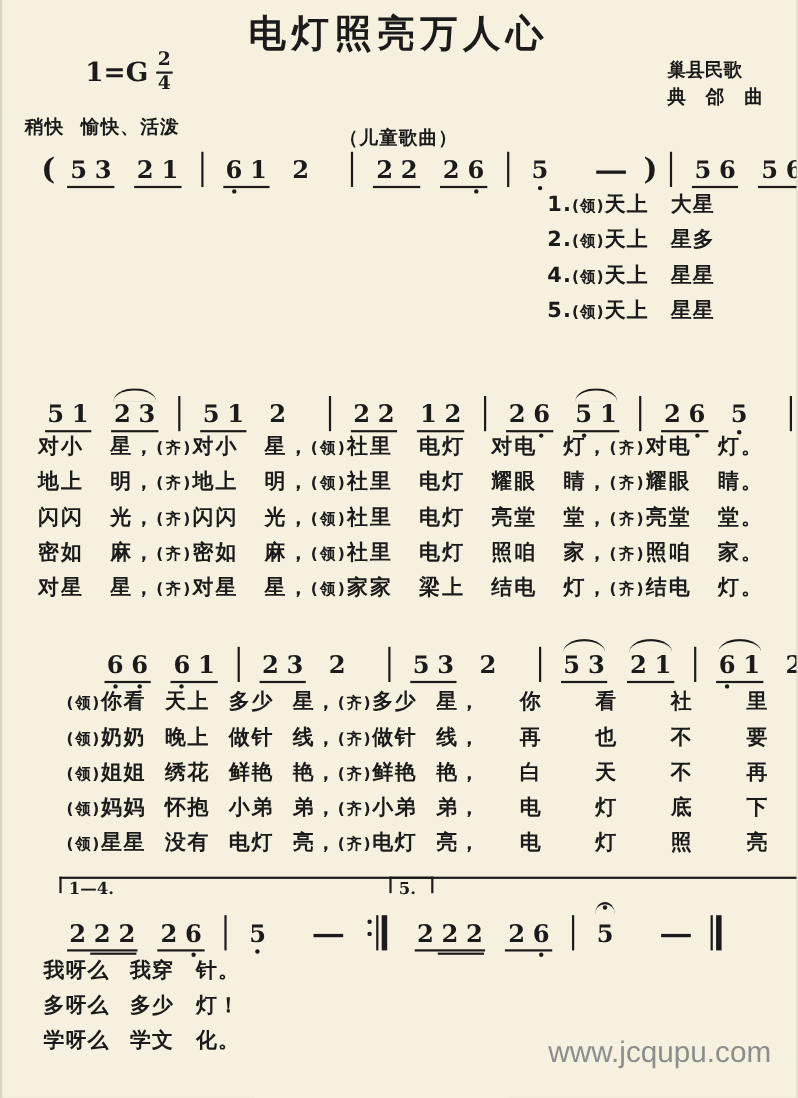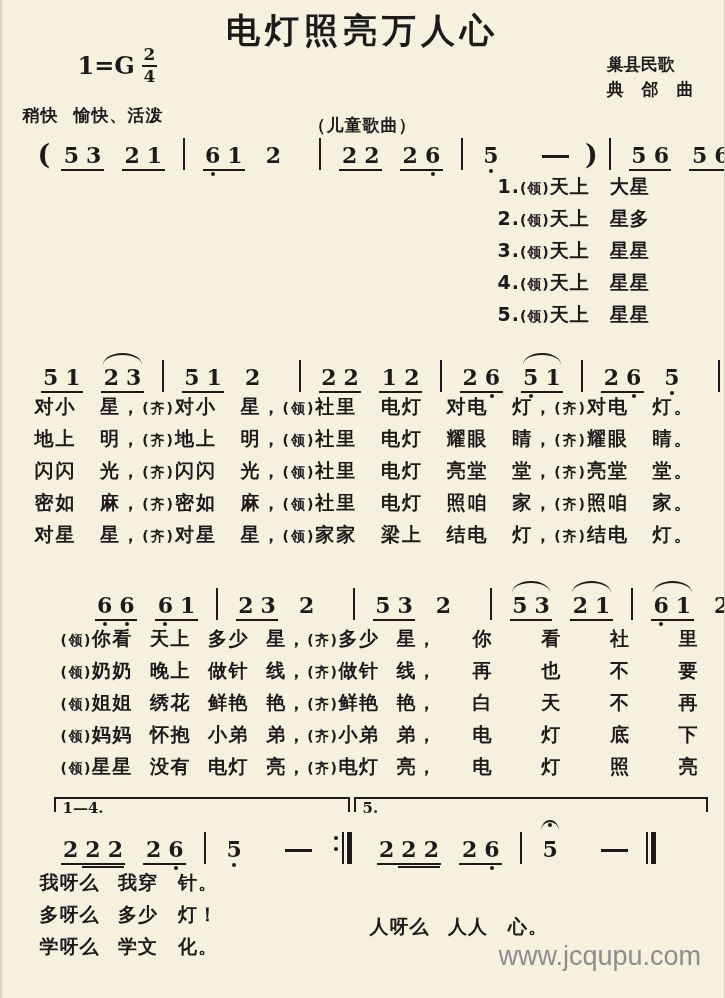--- a/index.html
+++ b/index.html
@@ -52,21 +52,21 @@
   .paren{font-family:"DejaVu Serif",serif;font-weight:bold;font-size:27px;line-height:1;
       margin:0 2px -2px;align-self:flex-end;}
   .grp.q{margin-right:26px;}
   .repsign,.finsign{display:flex;align-items:flex-end;margin:0 4px;}
   .rdots{display:flex;flex-direction:column;gap:7px;margin:0 4px 9px;}
   .rdots i{width:4px;height:4px;border-radius:50%;background:var(--ink);}
   .thin{width:2px;height:32px;background:var(--ink);margin-bottom:-4px;}
   .thick{width:5px;height:32px;background:var(--ink);margin:0 0 -4px 3px;}
   
   .volta{position:absolute;height:13px;border-top:2px solid var(--ink);
-      border-left:2px solid var(--ink);border-right:2px solid var(--ink);}
+      border-left:2px solid var(--ink);border-right:2px solid var(--ink);padding-left:44px;}
   .volta .vl{position:absolute;top:0px;left:7px;font-size:15px;font-weight:bold;
       font-family:"DejaVu Serif",serif;}
   
   .lyrics{position:absolute;font-size:19px;font-weight:bold;white-space:pre;}
   .lyrics .row{line-height:30px;}
   .sm{font-size:14px;}
   .verse-start{line-height:29.5px;letter-spacing:1px;}
   .sec-b .row{letter-spacing:2px;word-spacing:15px;text-align:right;}
   .sec-c .row{display:flex;width:662px;letter-spacing:1.5px;word-spacing:9px;margin-left:26px;}
   .sec-c .row .b{flex:1;display:flex;justify-content:space-around;margin-left:10px;letter-spacing:0;}
@@ -144,21 +144,21 @@
         <span class="nt">6</span>
         <div class="ul"></div>
       </div>
       <div class="grp">
         <span class="nt">5</span>
         <span class="nt">6</span>
         <div class="ul"></div>
       </div>
     </div>
 
-  <div class="lyrics verse-start" style="top:171px;left:496px;" id="verseStart"><div class="row">1.<span class="sm">(领)</span>天上　大星</div><div class="row">2.<span class="sm">(领)</span>天上　星多</div><div class="row">3.<span class="sm">(领)</span>天上　星星</div><div class="row">4.<span class="sm">(领)</span>天上　星星</div><div class="row">5.<span class="sm">(领)</span>天上　星星</div></div>
+  <div class="lyrics verse-start" style="top:171px;left:496px;" id="verseStart"><div class="row">1.<span class="sm">(领)</span>天上　大星</div><div class="row">2.<span class="sm">(领)</span>天上　星多</div><div class="row">4.<span class="sm">(领)</span>天上　星星</div><div class="row">5.<span class="sm">(领)</span>天上　星星</div></div>
 
   <div class="mline" style="top:360px;left:30px;" id="mline2">
       <div class="grp">
         <span class="nt">5</span>
         <span class="nt">1</span>
         <div class="ul"></div>
       </div>
       <div class="grp">
         <span class="nt">2</span>
         <span class="nt">3</span>
@@ -319,18 +319,15 @@
         <span class="nt">5<div class="fermata"></div></span>
       </div>
       <div class="dash"></div>
       <div class="finsign">
         <div class="thin"></div>
         <div class="thick"></div>
       </div>
     </div>
 
   <div class="lyrics end-lyr" style="top:866px;left:38px;" id="endLeft"><div class="row">我呀么 我穿　针。</div><div class="row">多呀么 多少　灯！</div><div class="row">学呀么 学文　化。</div></div>
-  <div class="lyrics end-lyr" style="top:866px;left:368px;">
-    <div class="row">人呀么 人人　心。</div>
-  </div>
 
   <div class="watermark">www.jcqupu.com</div>
 </div>
 
 </body></html>

